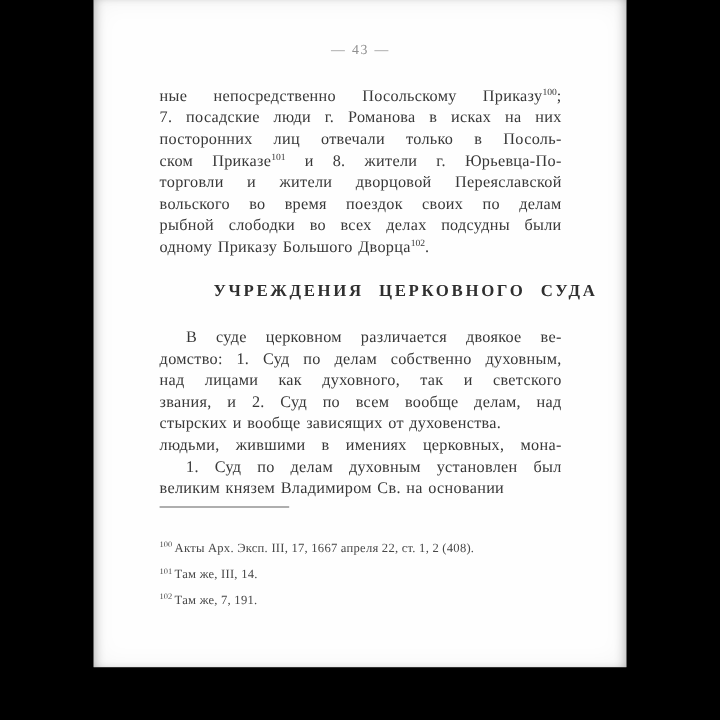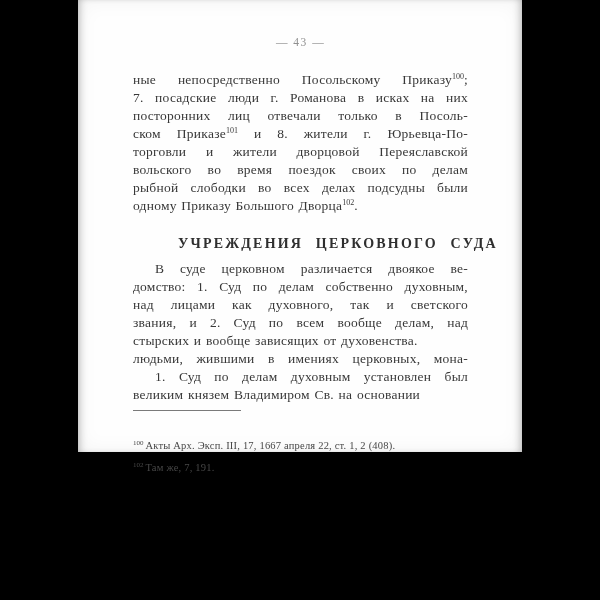--- a/index.html
+++ b/index.html
@@ -15,21 +15,21 @@
     position: relative;
     width: 600px;
     height: 600px;
     background: #000;
   }
   .book-page {
     position: absolute;
     left: 78px;
     top: 0;
     width: 444px;
-    height: 452px;
+    height: 556px;
     background: #fefefe;
     box-shadow: inset 6px 0 10px -6px rgba(0,0,0,0.35),
                 inset -6px 0 10px -6px rgba(0,0,0,0.35),
                 inset 0 0 22px rgba(0,0,0,0.05);
   }
   .content {
     padding: 0 54px 0 55px; 
     color: #383838;
   }
   .page-number {
@@ -67,21 +67,21 @@
     margin-top: 21px;
     font-size: 14px;
     font-weight: bold;
     color: #2f2f2f;
     letter-spacing: 2.2px;
     word-spacing: 7px;
     line-height: 16px;
     white-space: nowrap;
     margin-left: 45px;
   }
-  .para2 { margin-top: 8px; }
+  .para2 { margin-top: 20px; }
   .footnote-rule {
     margin-top: 6px;
     width: 108px;
     border: 0;
     border-top: 1px solid #7a7a7a;
     margin-left: 0;
   }
   .footnotes {
     margin-top: 24px;
     font-size: 10.5px;
@@ -131,18 +131,19 @@
 
       <div class="para para3">
         <div class="line indent"><span>1. Суд по делам духовным установлен был</span></div>
         <div class="line last"><span>великим князем Владимиром Св. на основании</span></div>
       </div>
 
       <hr class="footnote-rule">
 
       <div class="footnotes">
         <div class="footnote"><sup class="fnref">100</sup><span>Акты Арх. Эксп. III, 17, 1667 апреля 22, ст. 1, 2 (408).</span></div>
+        <div class="footnote"><sup class="fnref">101</sup><span>Там же, III, 14.</span></div>
         <div class="footnote"><sup class="fnref">102</sup><span>Там же, 7, 191.</span></div>
       </div>
 
     </div>
   </div>
 </div>
 
 </body></html>

